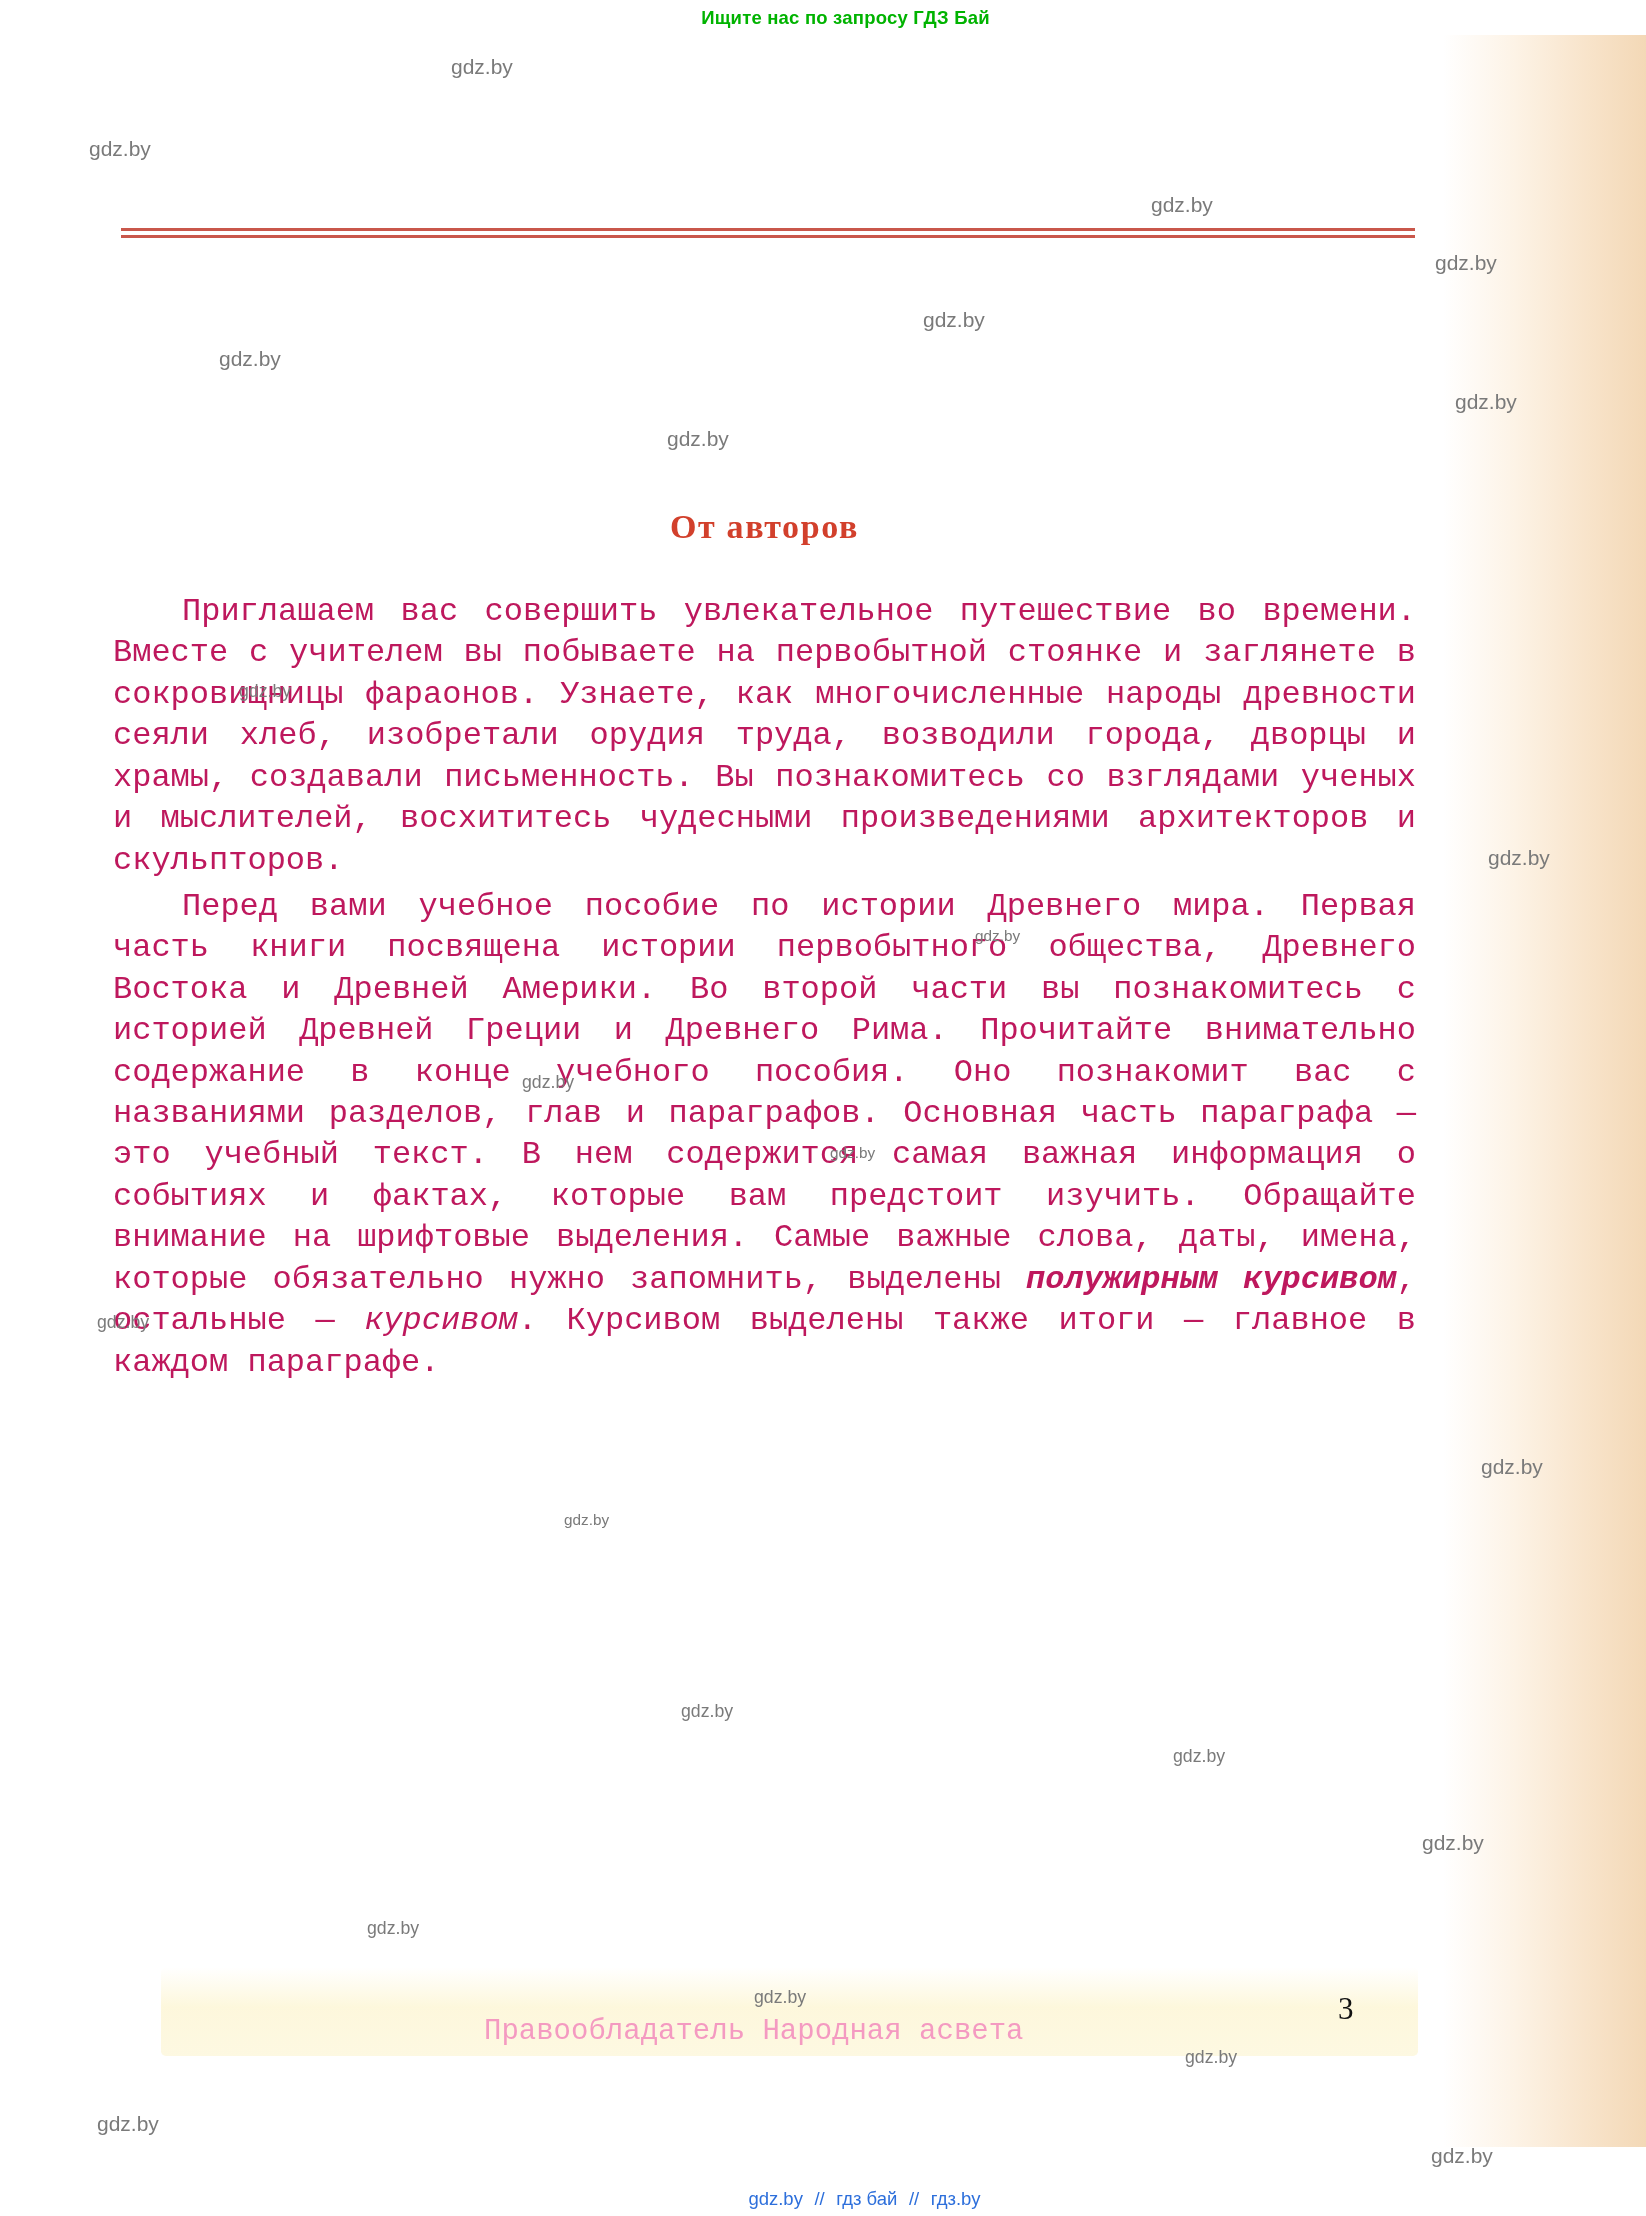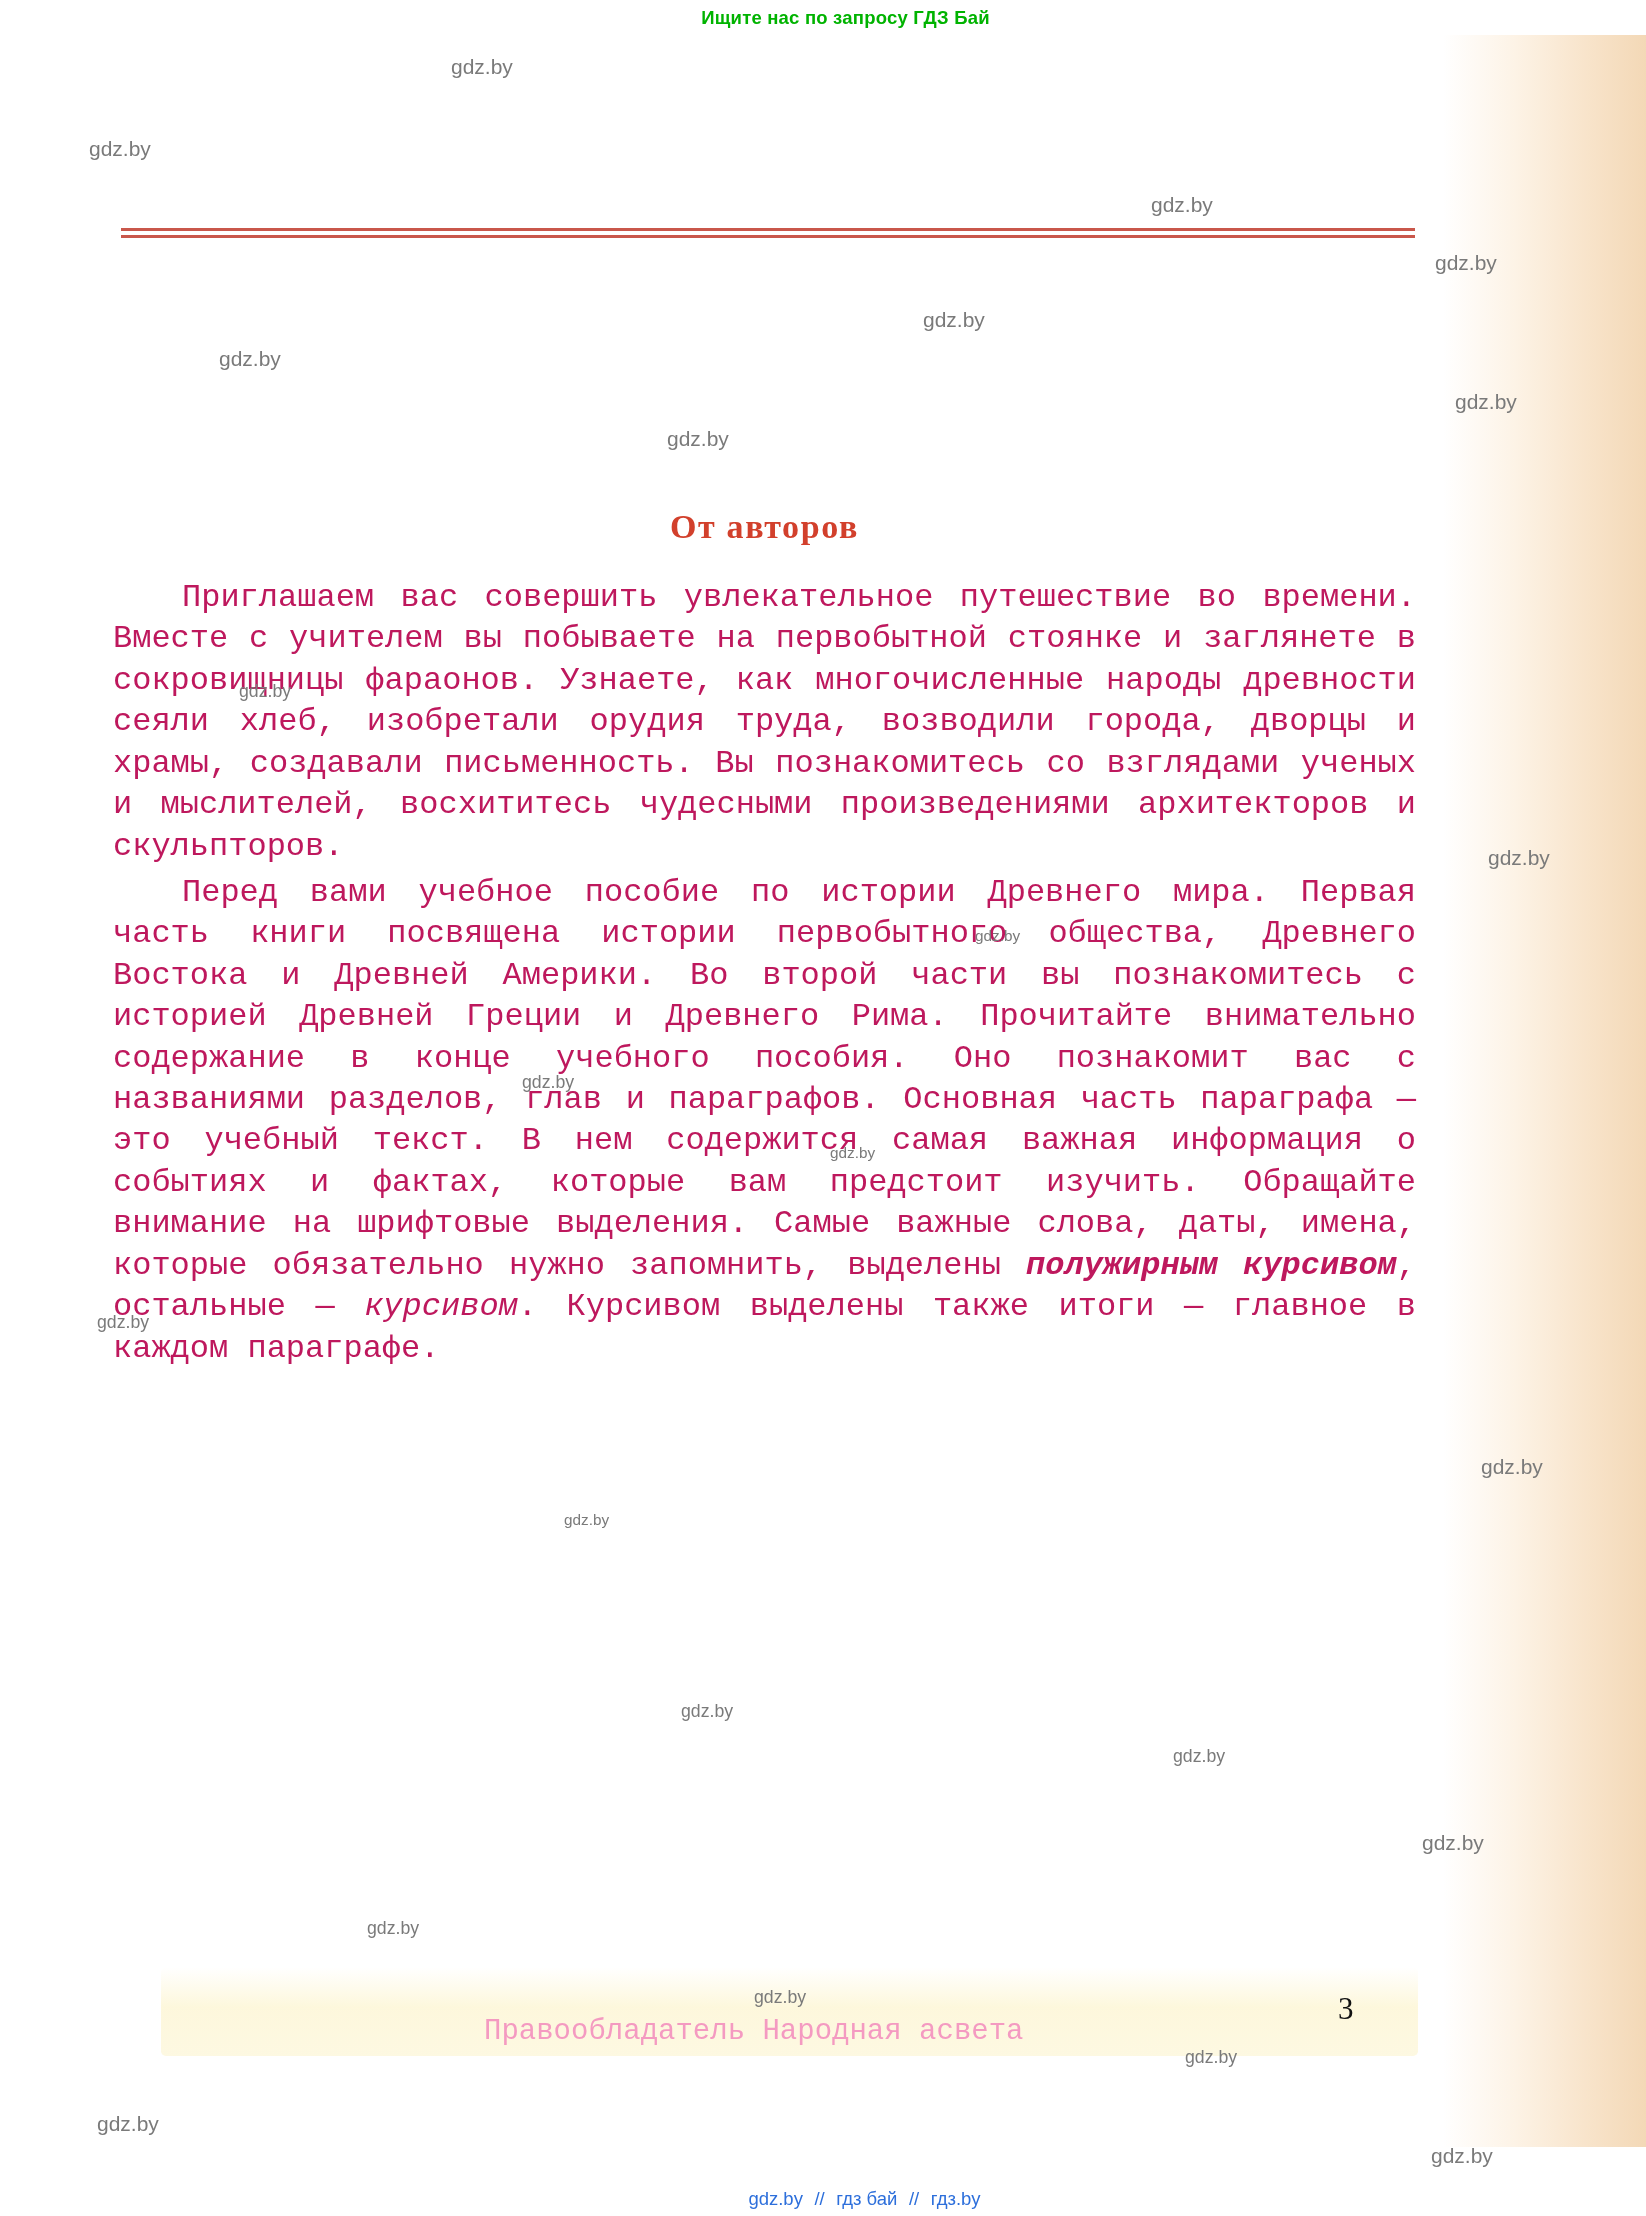--- a/index.html
+++ b/index.html
@@ -79,21 +79,21 @@
     left: 113px;
     top: 508px;
     width: 1303px;
   }
   .doc-title {
     text-align: center;
     color: #d2402c;
     font-size: 34px;
     font-weight: bold;
     letter-spacing: 1.6px;
-    margin: 0 0 31px 0;
+    margin: 0 0 45px 0;
   }
   .greeting {
     text-align: center;
     font-size: 32px;
     margin: 0 0 8px 0;
     color: #111;
   }
   p.body {
     font-size: 32px;
     line-height: 1.295;

